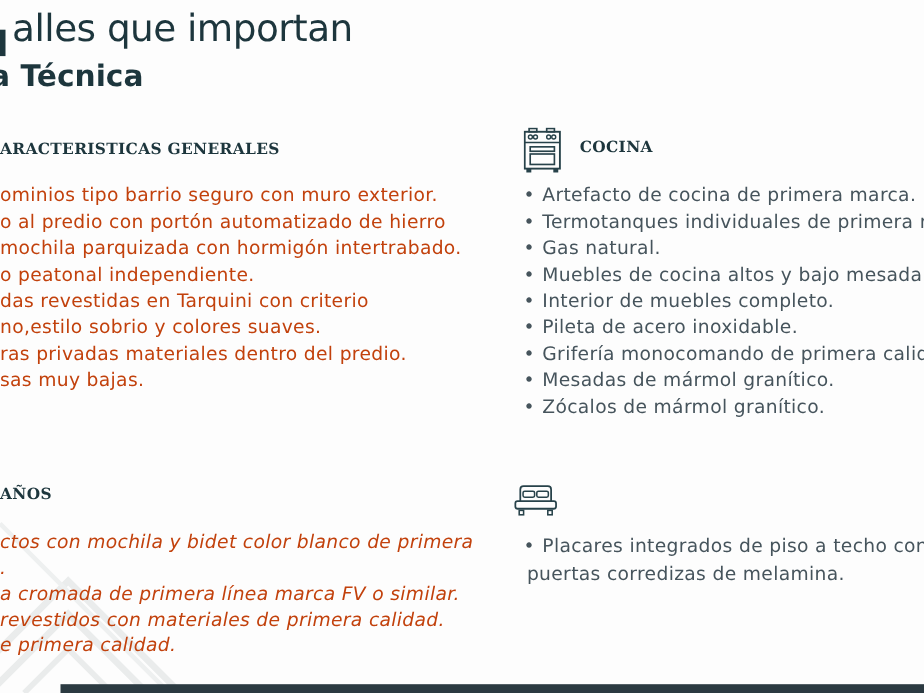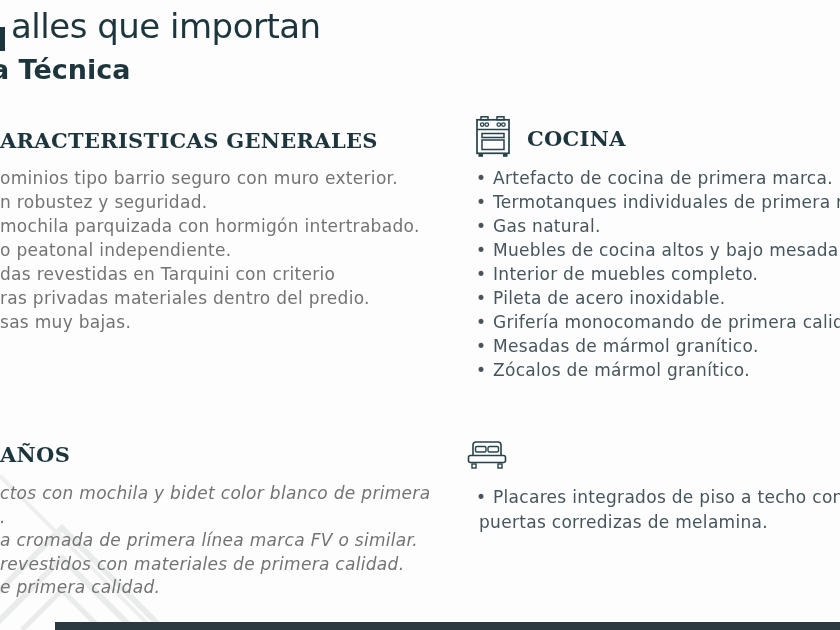--- a/index.html
+++ b/index.html
@@ -21,25 +21,25 @@
     left:0;top:27px;width:5px;height:24px;background:#1d363d;
   }
   .page-subtitle{
     left:-9px;top:54px;
     font-size:27px;font-weight:700;letter-spacing:0;
     color:#1d363d;white-space:nowrap;
   }
   
   .sec-heading{
     font-family:"DejaVu Serif",serif;
-    font-size:21px;font-weight:700;letter-spacing:0.3px;
+    font-size:14px;font-weight:700;letter-spacing:0.3px;
     color:#1d363d;white-space:nowrap;
   }
   
-  .body-list{color:#737373;font-size:17px;letter-spacing:0.3px;}
+  .body-list{color:#c2410c;font-size:17px;letter-spacing:0.3px;}
   .body-list div{white-space:nowrap;}
   .lh24 div{line-height:24px;}
   .lh235 div{line-height:23.5px;font-style:italic;}
   .bullet-list{list-style:none;margin:0;padding:0;color:#46545c;font-size:17px;letter-spacing:0.3px;}
   .bullet-list li{position:relative;padding-left:19px;line-height:24px;white-space:nowrap;}
   .bullet-list li.bullet::before{
     content:"\2022";position:absolute;left:2px;top:0;
     font-size:17px;color:#46545c;
   }
   .bullet-list li.cont{padding-left:5px;}
@@ -63,24 +63,25 @@
     <line x1="0" y1="18" x2="150" y2="168" stroke="#eef0f0" stroke-width="4"></line>
   </svg>
 
   <div class="abs title-frag"></div>
   <div class="abs page-title">alles que importan</div>
   <div class="abs page-subtitle">a Técnica</div>
 
   <div class="abs sec-heading" style="left:0;top:128px">ARACTERISTICAS GENERALES</div>
   <div class="abs body-list lh24" style="left:0;top:166px;width:440px">
     <div>ominios tipo barrio seguro con muro exterior.</div>
-    <div>n robustez y seguridad.</div>
+    <div>o al predio con portón automatizado de hierro</div>
     <div>mochila parquizada con hormigón intertrabado.</div>
     <div>o peatonal independiente.</div>
     <div>das revestidas en Tarquini con criterio</div>
+    <div>no,estilo sobrio y colores suaves.</div>
     <div>ras privadas materiales dentro del predio.</div>
     <div>sas muy bajas.</div>
   </div>
 
   <div class="abs sec-heading" style="left:0;top:442px">AÑOS</div>
   <div class="abs body-list lh235" style="left:0;top:482px;width:440px">
     <div>ctos con mochila y bidet color blanco de primera</div>
     <div>.</div>
     <div>a cromada de primera línea marca FV o similar.</div>
     <div>revestidos con materiales de primera calidad.</div>

